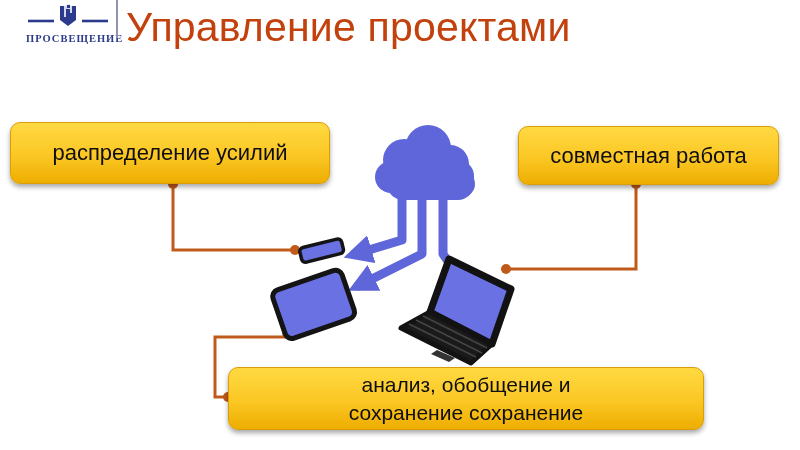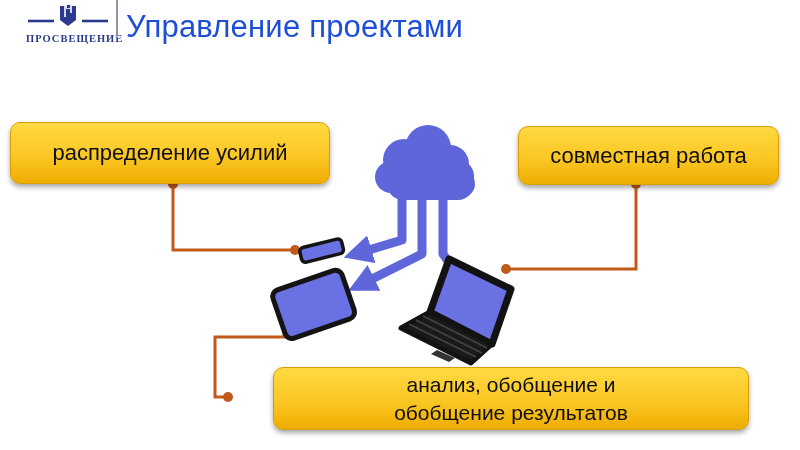--- a/index.html
+++ b/index.html
@@ -4,32 +4,32 @@
 <style>
   html,body{margin:0;padding:0;background:#fff;}
   .slide{position:relative;width:800px;height:450px;background:#ffffff;overflow:hidden;
          font-family:"Liberation Sans",sans-serif;}
 
   
   .logo{position:absolute;left:26px;top:4px;width:84px;text-align:center;color:#2b3a8c;}
   .logo-text{font-family:"Liberation Serif",serif;font-weight:bold;font-size:10.5px;
              letter-spacing:1px;color:#2b3a8c;margin-top:1px;white-space:nowrap;}
   .sep{position:absolute;left:116px;top:0;width:2px;height:38px;background:#8e93ae;}
-  .title{position:absolute;left:126px;top:8px;font-size:31px;line-height:38px;
-         color:#1d4ed8;font-weight:400;letter-spacing:0.2px;}
+  .title{position:absolute;left:126px;top:8px;font-size:41px;line-height:38px;
+         color:#c2410c;font-weight:400;letter-spacing:0.2px;}
 
   
   .bubble{position:absolute;border-radius:10px;
           background:linear-gradient(180deg,#ffd942 0%,#fbc724 55%,#eead00 100%);
           border:1px solid #d99e06;box-shadow:0 3px 5px rgba(0,0,0,.35);
           display:flex;flex-direction:column;align-items:center;justify-content:center;
           color:#0f0f0f;text-align:center;}
   .bubble-left  {left:10px; top:122px;width:318px;height:60px;font-size:22px;}
   .bubble-right {left:518px;top:126px;width:259px;height:57px;font-size:22px;}
-  .bubble-bottom{left:228px;top:367px;width:474px;height:61px;font-size:21px;line-height:28px;margin-left:45px;}
+  .bubble-bottom{left:228px;top:367px;width:474px;height:61px;font-size:21px;line-height:28px;}
 
   svg.overlay{position:absolute;left:0;top:0;}
 </style>
 </head>
 <body>
 
 <div class="slide">
 
   <div class="logo">
     <svg width="84" height="24" viewBox="0 0 84 24">
@@ -111,16 +111,16 @@
   <div class="bubble bubble-left">
     <span>распределение усилий</span>
   </div>
 
   <div class="bubble bubble-right">
     <span>совместная работа</span>
   </div>
 
   <div class="bubble bubble-bottom">
     <span>анализ, обобщение и</span>
-    <span>обобщение результатов</span>
+    <span>сохранение сохранение</span>
   </div>
 
 </div>
 
 </body></html>

